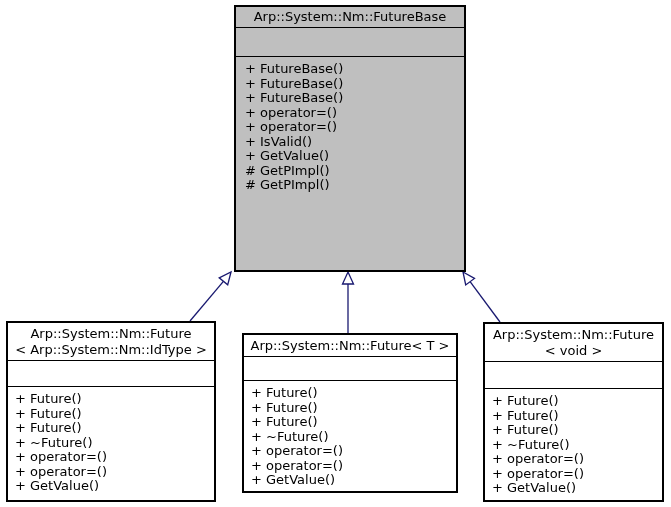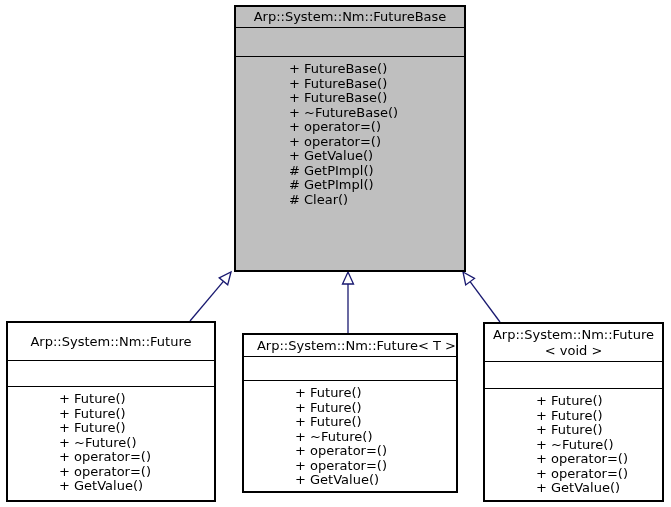--- a/index.html
+++ b/index.html
@@ -51,34 +51,33 @@
   .blank{
     border-bottom:1px solid var(--border-color);
     flex:0 0 auto;
   }
   .members{
     flex:1 1 auto;
     padding:5px 12px 0 7px;
     line-height:14.5px;
     white-space:nowrap;
     overflow:hidden;
-    margin-left:44px;
   }
   
   #n-base{left:234px;top:5px;width:232px;height:267px;}
   #n-base .title{height:21px;}
   #n-base .blank{height:29px;}
   #n-base .members{padding-left:9px;}
   
   #n-idtype{left:6px;top:321px;width:210px;height:181px;}
   #n-idtype .title{height:38px;}
   #n-idtype .blank{height:26px;}
   
   #n-t{left:242px;top:333px;width:216px;height:160px;}
-  #n-t .title{height:22px;align-items:flex-end;}
+  #n-t .title{height:22px;}
   #n-t .blank{height:24px;}
   
   #n-void{left:483px;top:322px;width:181px;height:180px;}
   #n-void .title{height:38px;}
   #n-void .blank{height:27px;}
   .edge-line{stroke:var(--arrow-color);stroke-width:1.3;fill:none;}
   .edge-head{stroke:var(--arrow-color);stroke-width:1.3;fill:#ffffff;}
 </style>
 </head>
 <body>
@@ -107,34 +106,34 @@
     <div class="title">
 
     <div class="tline">Arp::System::Nm::FutureBase</div>
       </div>
     <div class="blank"></div>
     <div class="members">
 
     <div class="member">+ FutureBase()</div>
         <div class="member">+ FutureBase()</div>
         <div class="member">+ FutureBase()</div>
-        <div class="member">+ ~FutureBase()</div>
         <div class="member">+ operator=()</div>
         <div class="member">+ operator=()</div>
+        <div class="member">+ IsValid()</div>
         <div class="member">+ GetValue()</div>
         <div class="member"># GetPImpl()</div>
         <div class="member"># GetPImpl()</div>
-        <div class="member"># Clear()</div>
       </div>
   </div>
 
   <div class="node" id="n-idtype">
     <div class="title">
 
     <div class="tline">Arp::System::Nm::Future</div>
+        <div class="tline">&lt; Arp::System::Nm::IdType &gt;</div>
       </div>
     <div class="blank"></div>
     <div class="members">
 
     <div class="member">+ Future()</div>
         <div class="member">+ Future()</div>
         <div class="member">+ Future()</div>
         <div class="member">+ ~Future()</div>
         <div class="member">+ operator=()</div>
         <div class="member">+ operator=()</div>

